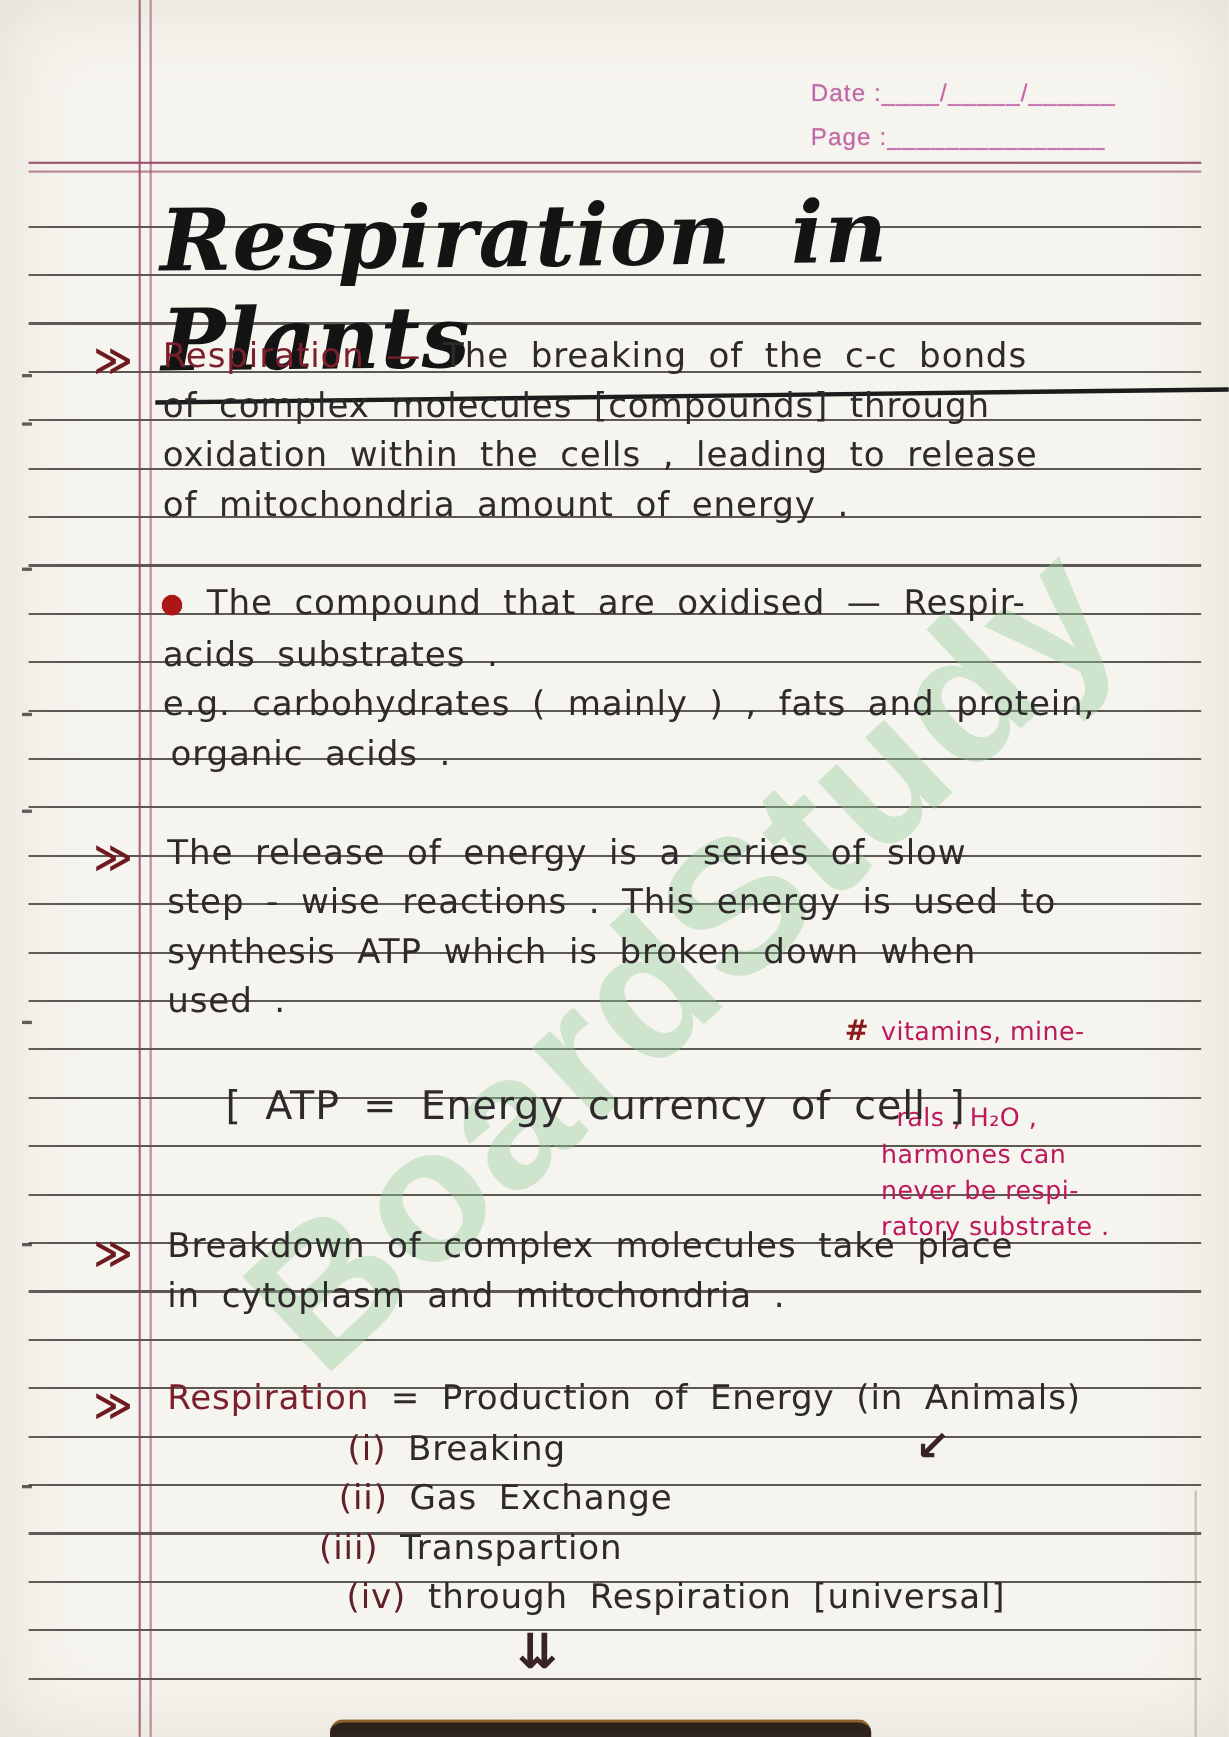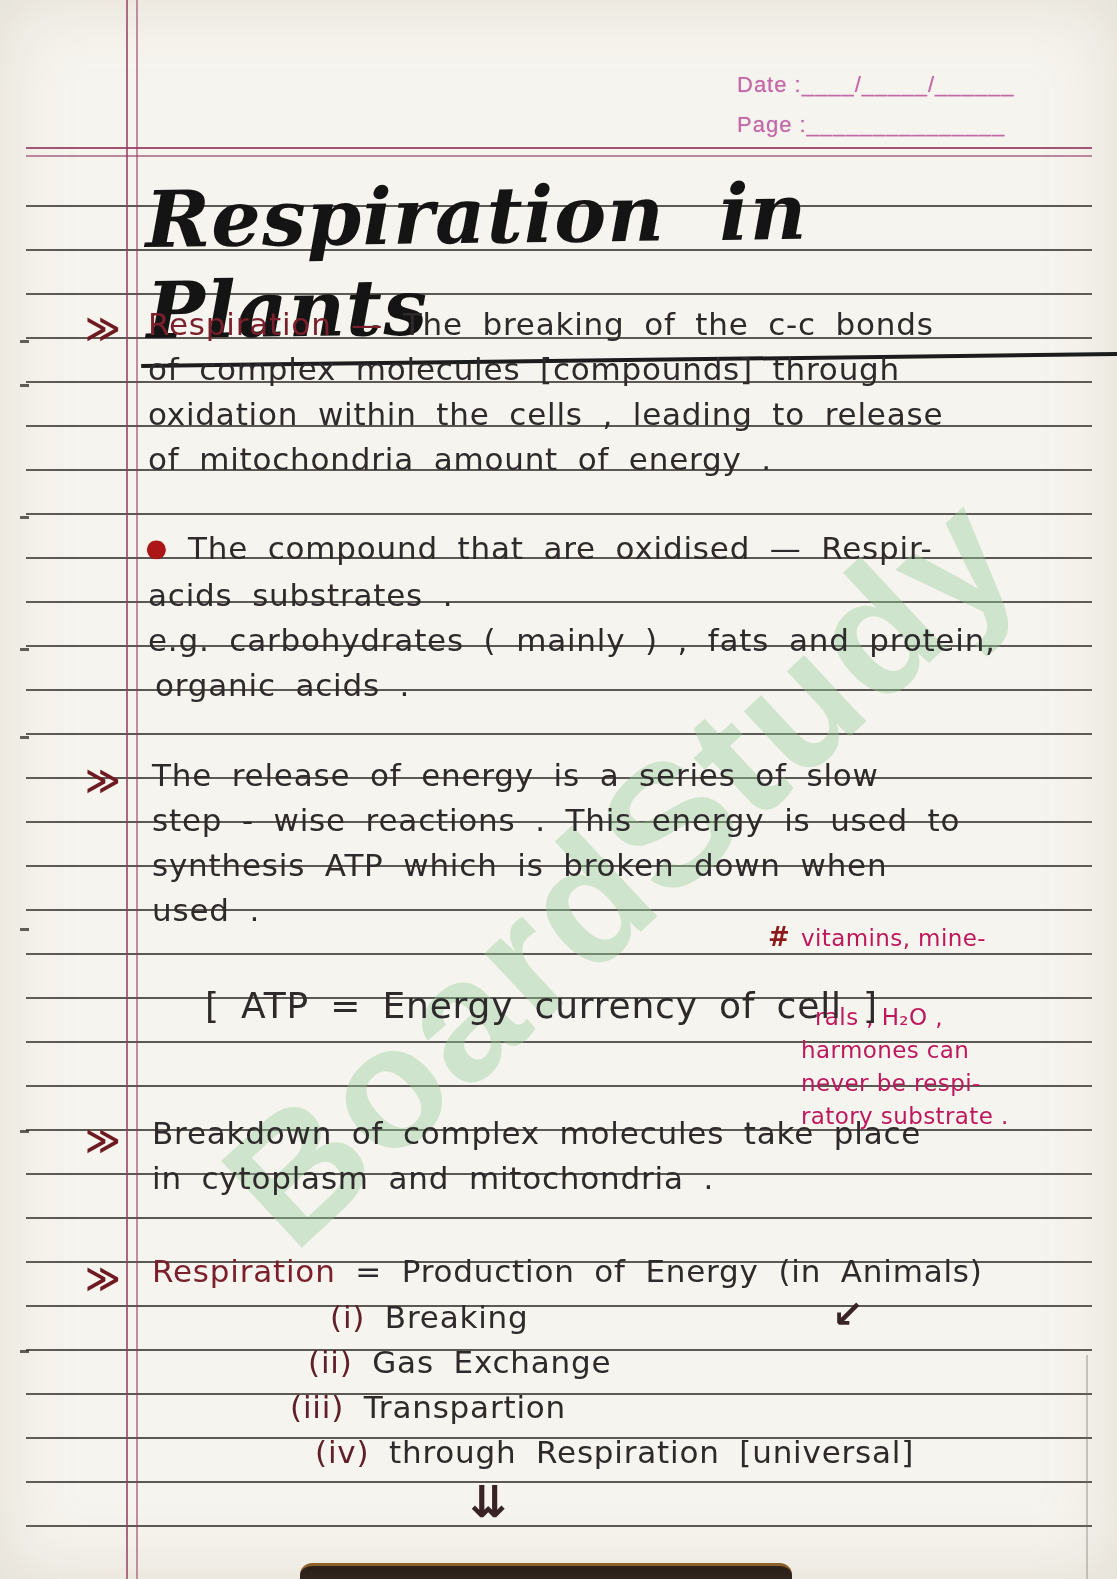--- a/index.html
+++ b/index.html
@@ -162,19 +162,19 @@
 
 <div class="hw" style="left:205px;top:985px;font-size:36px;">[ ATP = Energy currency of cell ]</div>
 
 <span class="mk" style="left:85px;top:1120px;">≫</span>
 <div class="hw" style="left:152px;top:1115px;">Breakdown of complex molecules take place</div>
 <div class="hw" style="left:152px;top:1160px;">in cytoplasm and mitochondria .</div>
 
 <span class="mk" style="left:85px;top:1258px;">≫</span>
 <div class="hw" style="left:152px;top:1253px;text-align:center;"><span class="kw">Respiration </span><span>= Production of Energy (in Animals)</span></div>
 
-<div class="hw list-item" style="left:330px;top:1299px;"><span class="num">(i)</span> <span>Breaking</span></div>
+<div class="hw list-item" style="left:316px;top:1299px;"><span class="num">(i)</span> <span>Breaking</span></div>
 <div class="hw list-item" style="left:308px;top:1344px;"><span class="num">(ii)</span> <span>Gas Exchange</span></div>
 <div class="hw list-item" style="left:290px;top:1389px;"><span class="num">(iii)</span> <span>Transpartion</span></div>
 <div class="hw list-item" style="left:315px;top:1434px;"><span class="num">(iv)</span> <span>through Respiration [universal]</span></div>
 
 <span class="arrow" style="left:832px;top:1292px;font-size:38px;">↙</span>
 <span class="arrow" style="left:470px;top:1476px;font-size:44px;">⇊</span>
 
 </body></html>

